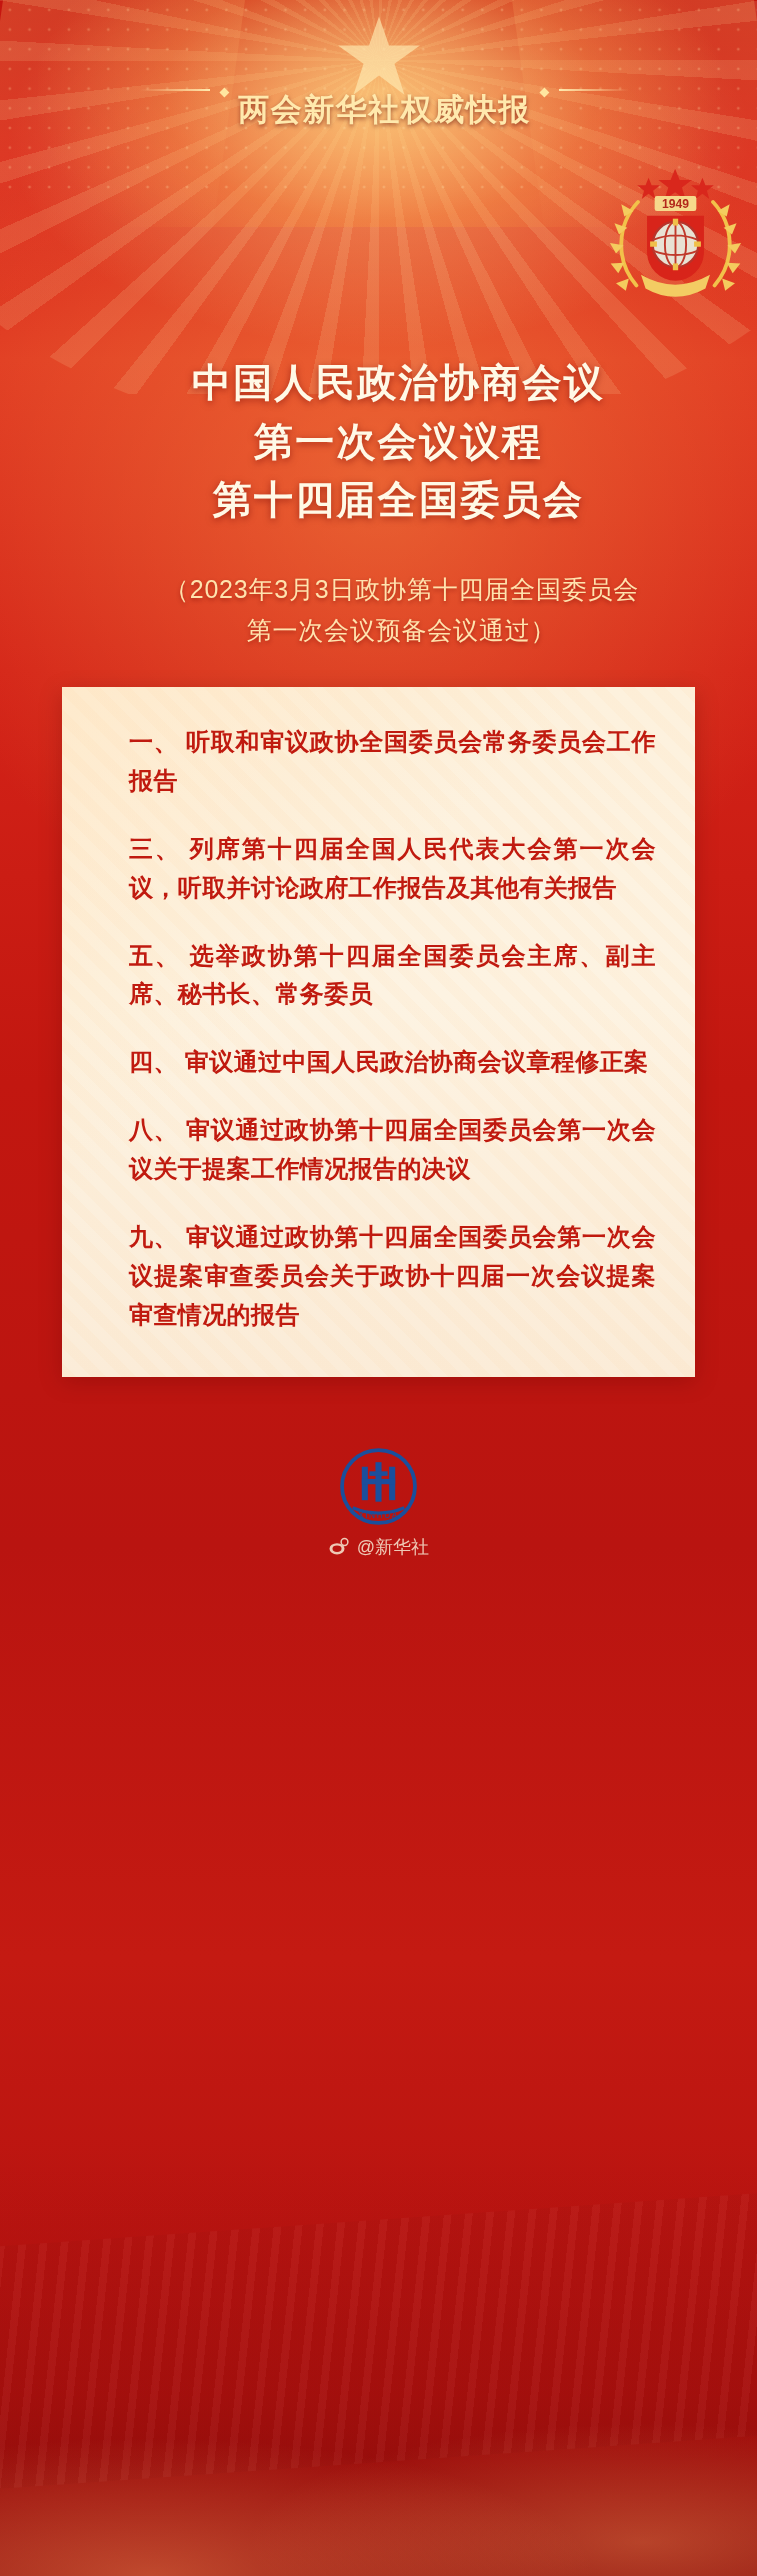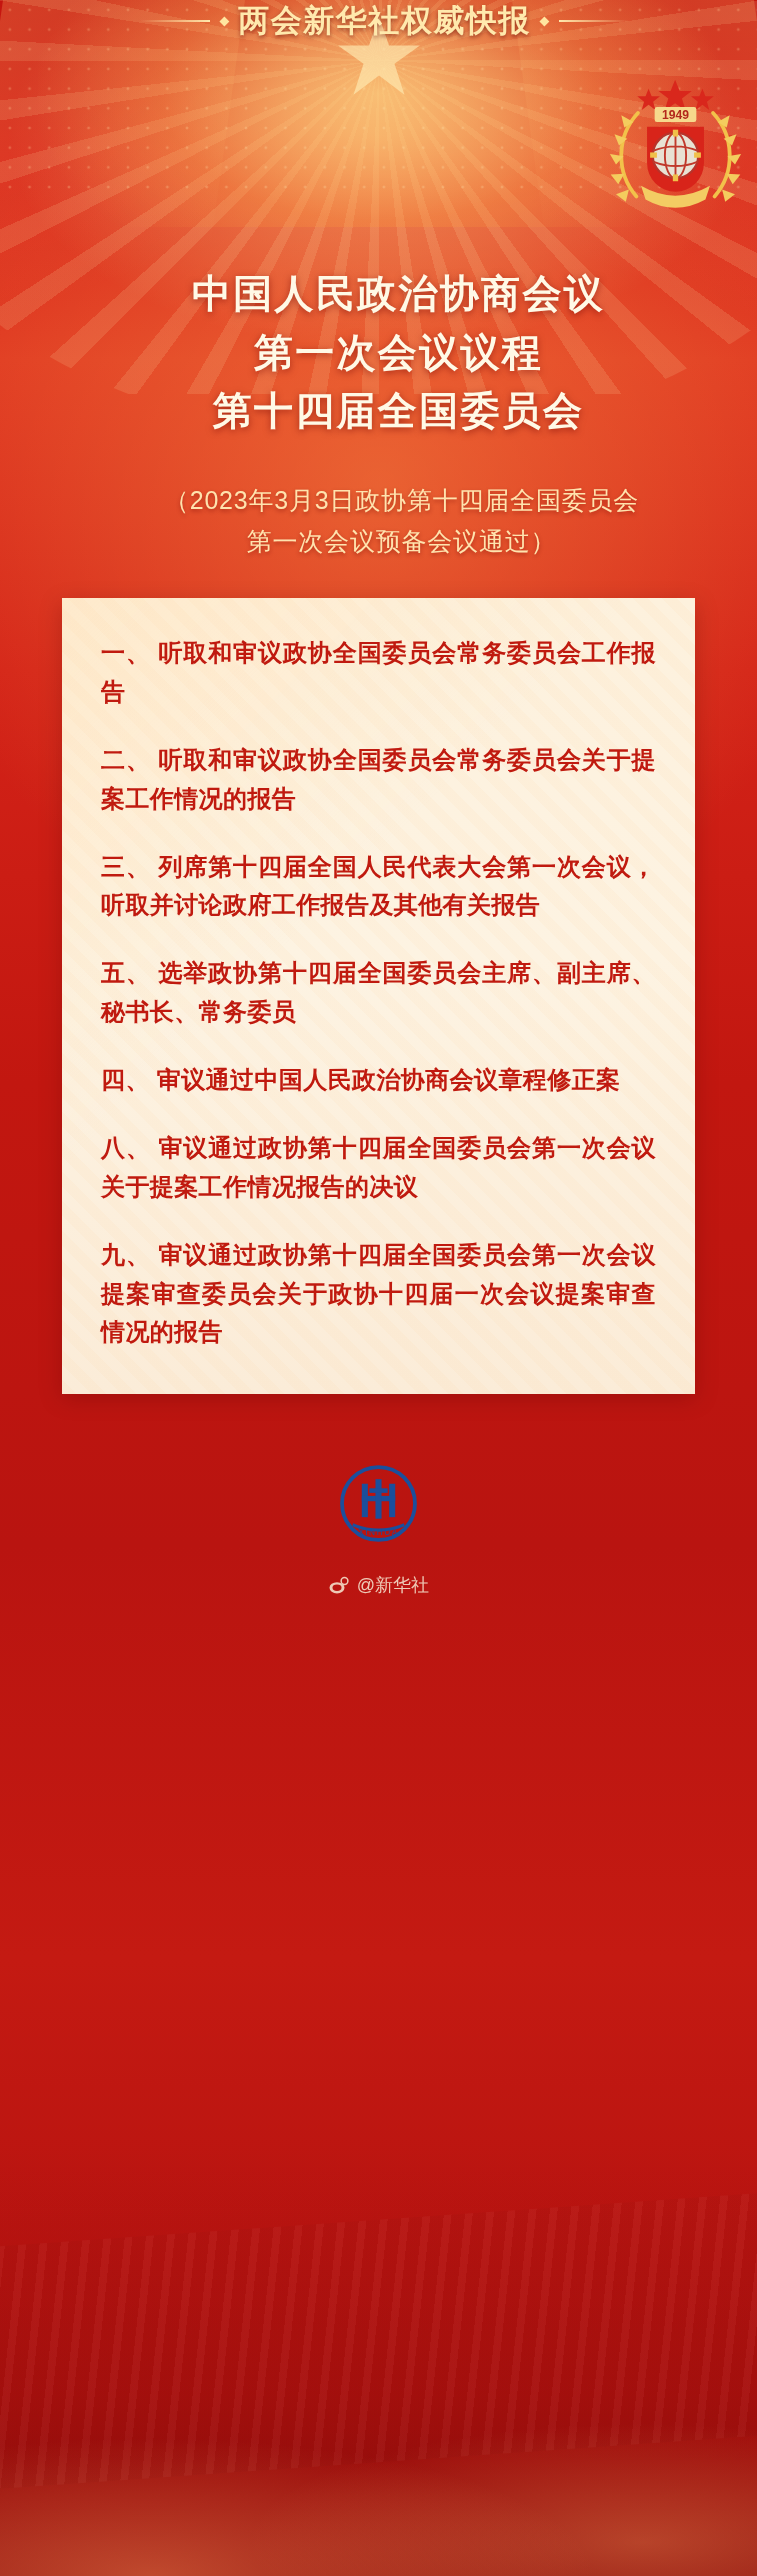--- a/index.html
+++ b/index.html
@@ -104,23 +104,24 @@
         rgba(0,0,0,0.05) 21px);
     transform: rotate(-4deg);
     opacity: .5;
   }
 
   
   .banner {
     position: relative;
     z-index: 3;
     display: flex;
-    align-items: center;
+    align-items: flex-start;
     justify-content: center;
     gap: 10.6px;
+    padding-top: 89px;
     margin-left: 12px;
   }
   .banner .rule {
     width: 70px; height: 2.3px;
     background: linear-gradient(90deg, rgba(255,232,170,0) 0%, #ffe9ad 100%);
   }
   .banner .rule.right {
     background: linear-gradient(90deg, #ffe9ad 0%, rgba(255,232,170,0) 100%);
   }
   .banner .diamond {
@@ -205,37 +206,38 @@
   }
   .agenda-item {
     position: relative;
     font-size: 24px;
     line-height: 1.62;
     color: #c01a0f;
     font-weight: bold;
     letter-spacing: 0.4px;
     margin-bottom: 29px;
     text-align: justify;
+    margin-left: 28px;
   }
   .agenda-item:last-child { margin-bottom: 0; }
 
   
   .footer {
     position: relative;
     z-index: 3;
     margin-top: 70px;
     padding-bottom: 41px;
     text-align: right;
   }
   .xinhua-logo {
     width: 79px; height: 79px;
     margin: 0 auto;
   }
   .footer-credit {
-    margin-top: 30px;
+    margin-top: 9px;
     display: flex;
     align-items: center;
     justify-content: center;
     gap: 7.6px;
     color: #f3d9c4;
     font-size: 18px;
     opacity: .92;
   }
   .weibo-icon { width: 21px; height: 21px; display: inline-block; }
 </style>
@@ -319,21 +321,20 @@
     <div class="title-line">第十四届全国委员会</div>
   </div>
 
   <div class="subtitle-block">
     <div class="subtitle-line">（2023年3月3日政协第十四届全国委员会</div>
     <div class="subtitle-line">第一次会议预备会议通过）</div>
   </div>
 
   <div class="card">
     <div class="agenda-item">一、 听取和审议政协全国委员会常务委员会工作报告</div>
-    <div class="agenda-item">二、 听取和审议政协全国委员会常务委员会关于提案工作情况的报告</div>
     <div class="agenda-item">三、 列席第十四届全国人民代表大会第一次会议，听取并讨论政府工作报告及其他有关报告</div>
     <div class="agenda-item">五、 选举政协第十四届全国委员会主席、副主席、秘书长、常务委员</div>
     <div class="agenda-item">四、 审议通过中国人民政治协商会议章程修正案</div>
     <div class="agenda-item">八、 审议通过政协第十四届全国委员会第一次会议关于提案工作情况报告的决议</div>
     <div class="agenda-item">九、 审议通过政协第十四届全国委员会第一次会议提案审查委员会关于政协十四届一次会议提案审查情况的报告</div>
   </div>
 
   <div class="silk"></div>
 
   <div class="footer">

